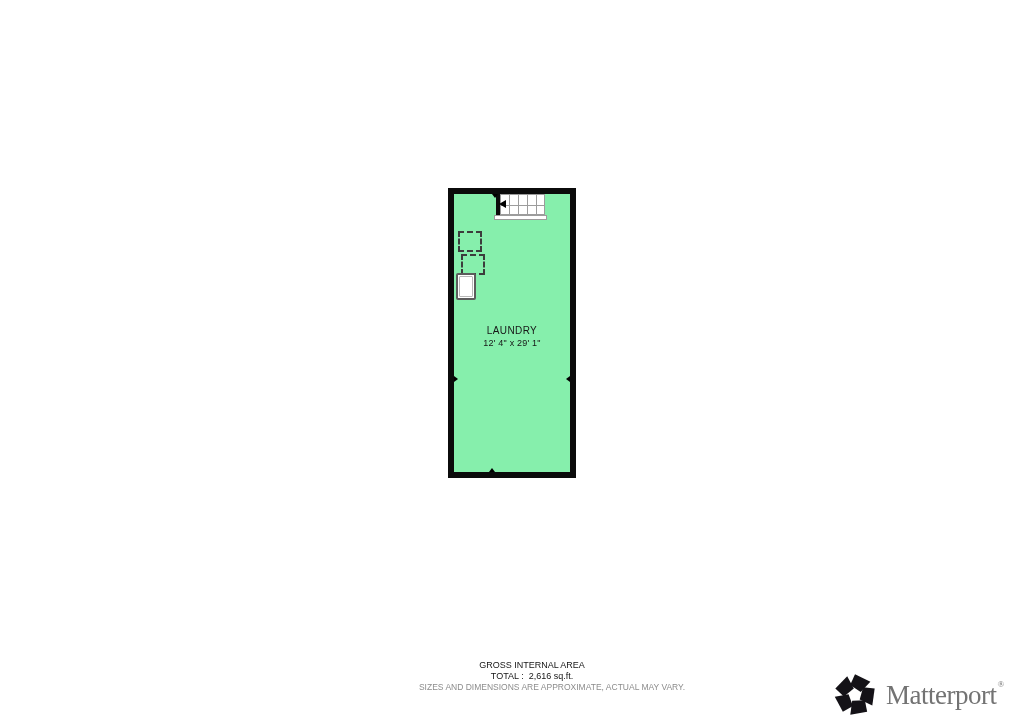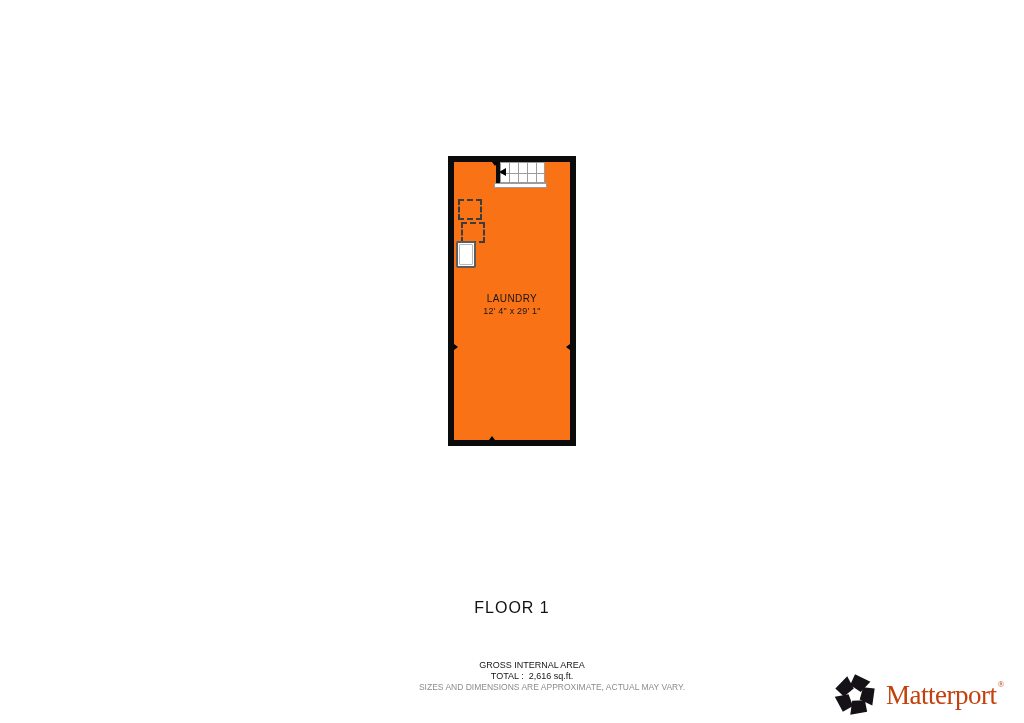--- a/index.html
+++ b/index.html
@@ -4,22 +4,22 @@
 <style>
   * { margin:0; padding:0; box-sizing:border-box; }
   html,body { background:#ffffff; }
   .page {
     position:relative; width:1024px; height:723px; background:#ffffff;
     font-family:"Liberation Sans", sans-serif; overflow:hidden;
   }
 
   
   .room {
-    position:absolute; left:448px; top:156px; width:128px; height:290px;
-    border:6px solid #0b0b0b; background:#f97316;
+    position:absolute; left:448px; top:188px; width:128px; height:290px;
+    border:6px solid #0b0b0b; background:#86efac;
   }
   .room > div { position:absolute; }
 
   
   .stair-wall { left:42px; top:0; width:4px; height:24px; background:#0b0b0b; }
   .stair-box  { left:46px; top:0; width:45px; height:21px; border:1px solid #9c9c9c; background:#fff; }
   .stair-box span { position:absolute; background:#9c9c9c; display:block; }
   .stair-v1 { left:8px;  top:0; bottom:0; width:1px; }
   .stair-v2 { left:17px; top:0; bottom:0; width:1px; }
   .stair-v3 { left:26px; top:0; bottom:0; width:1px; }
@@ -60,21 +60,21 @@
   
   .footer { position:absolute; left:0; right:0; top:660px; text-align:center; color:#151515; }
   .fline { font-size:9px; line-height:10.5px; white-space:pre;margin-left:40px; }
   .fline.disclaimer { color:#8c8c8c; font-size:8.5px; margin-top:0.5px;padding-left:40px; }
 
   
   .brand { position:absolute; left:833px; top:671px; height:48px; display:flex; align-items:center; gap:9px; }
   .brand svg { display:block; }
   .brand-text {
     font-family:"Liberation Serif", serif; font-size:27px; letter-spacing:-0.5px;
-    color:#c2410c; line-height:1;
+    color:#737373; line-height:1;
   }
   .reg { font-size:9px; vertical-align:top; position:relative; top:-2px; margin-left:1px; }
 </style>
 </head>
 <body>
 
 <div class="page">
 
   <div class="room">
 
@@ -99,21 +99,20 @@
     <div class="tick tick-left"></div>
     <div class="tick tick-right"></div>
     <div class="tick tick-bottom"></div>
 
     <div class="room-label">
       <div class="room-name">LAUNDRY</div>
       <div class="room-dims">12' 4" x 29' 1"</div>
     </div>
   </div>
 
-  <div class="floor-title">FLOOR 1</div>
 
   <div class="footer">
     <div class="fline">GROSS INTERNAL AREA</div>
     <div class="fline">TOTAL :  2,616 sq.ft.</div>
     <div class="fline disclaimer">SIZES AND DIMENSIONS ARE APPROXIMATE, ACTUAL MAY VARY.</div>
   </div>
 
   <div class="brand">
     <svg width="44" height="44" viewBox="0 0 100 100" aria-hidden="true">
       <g fill="#141217">

